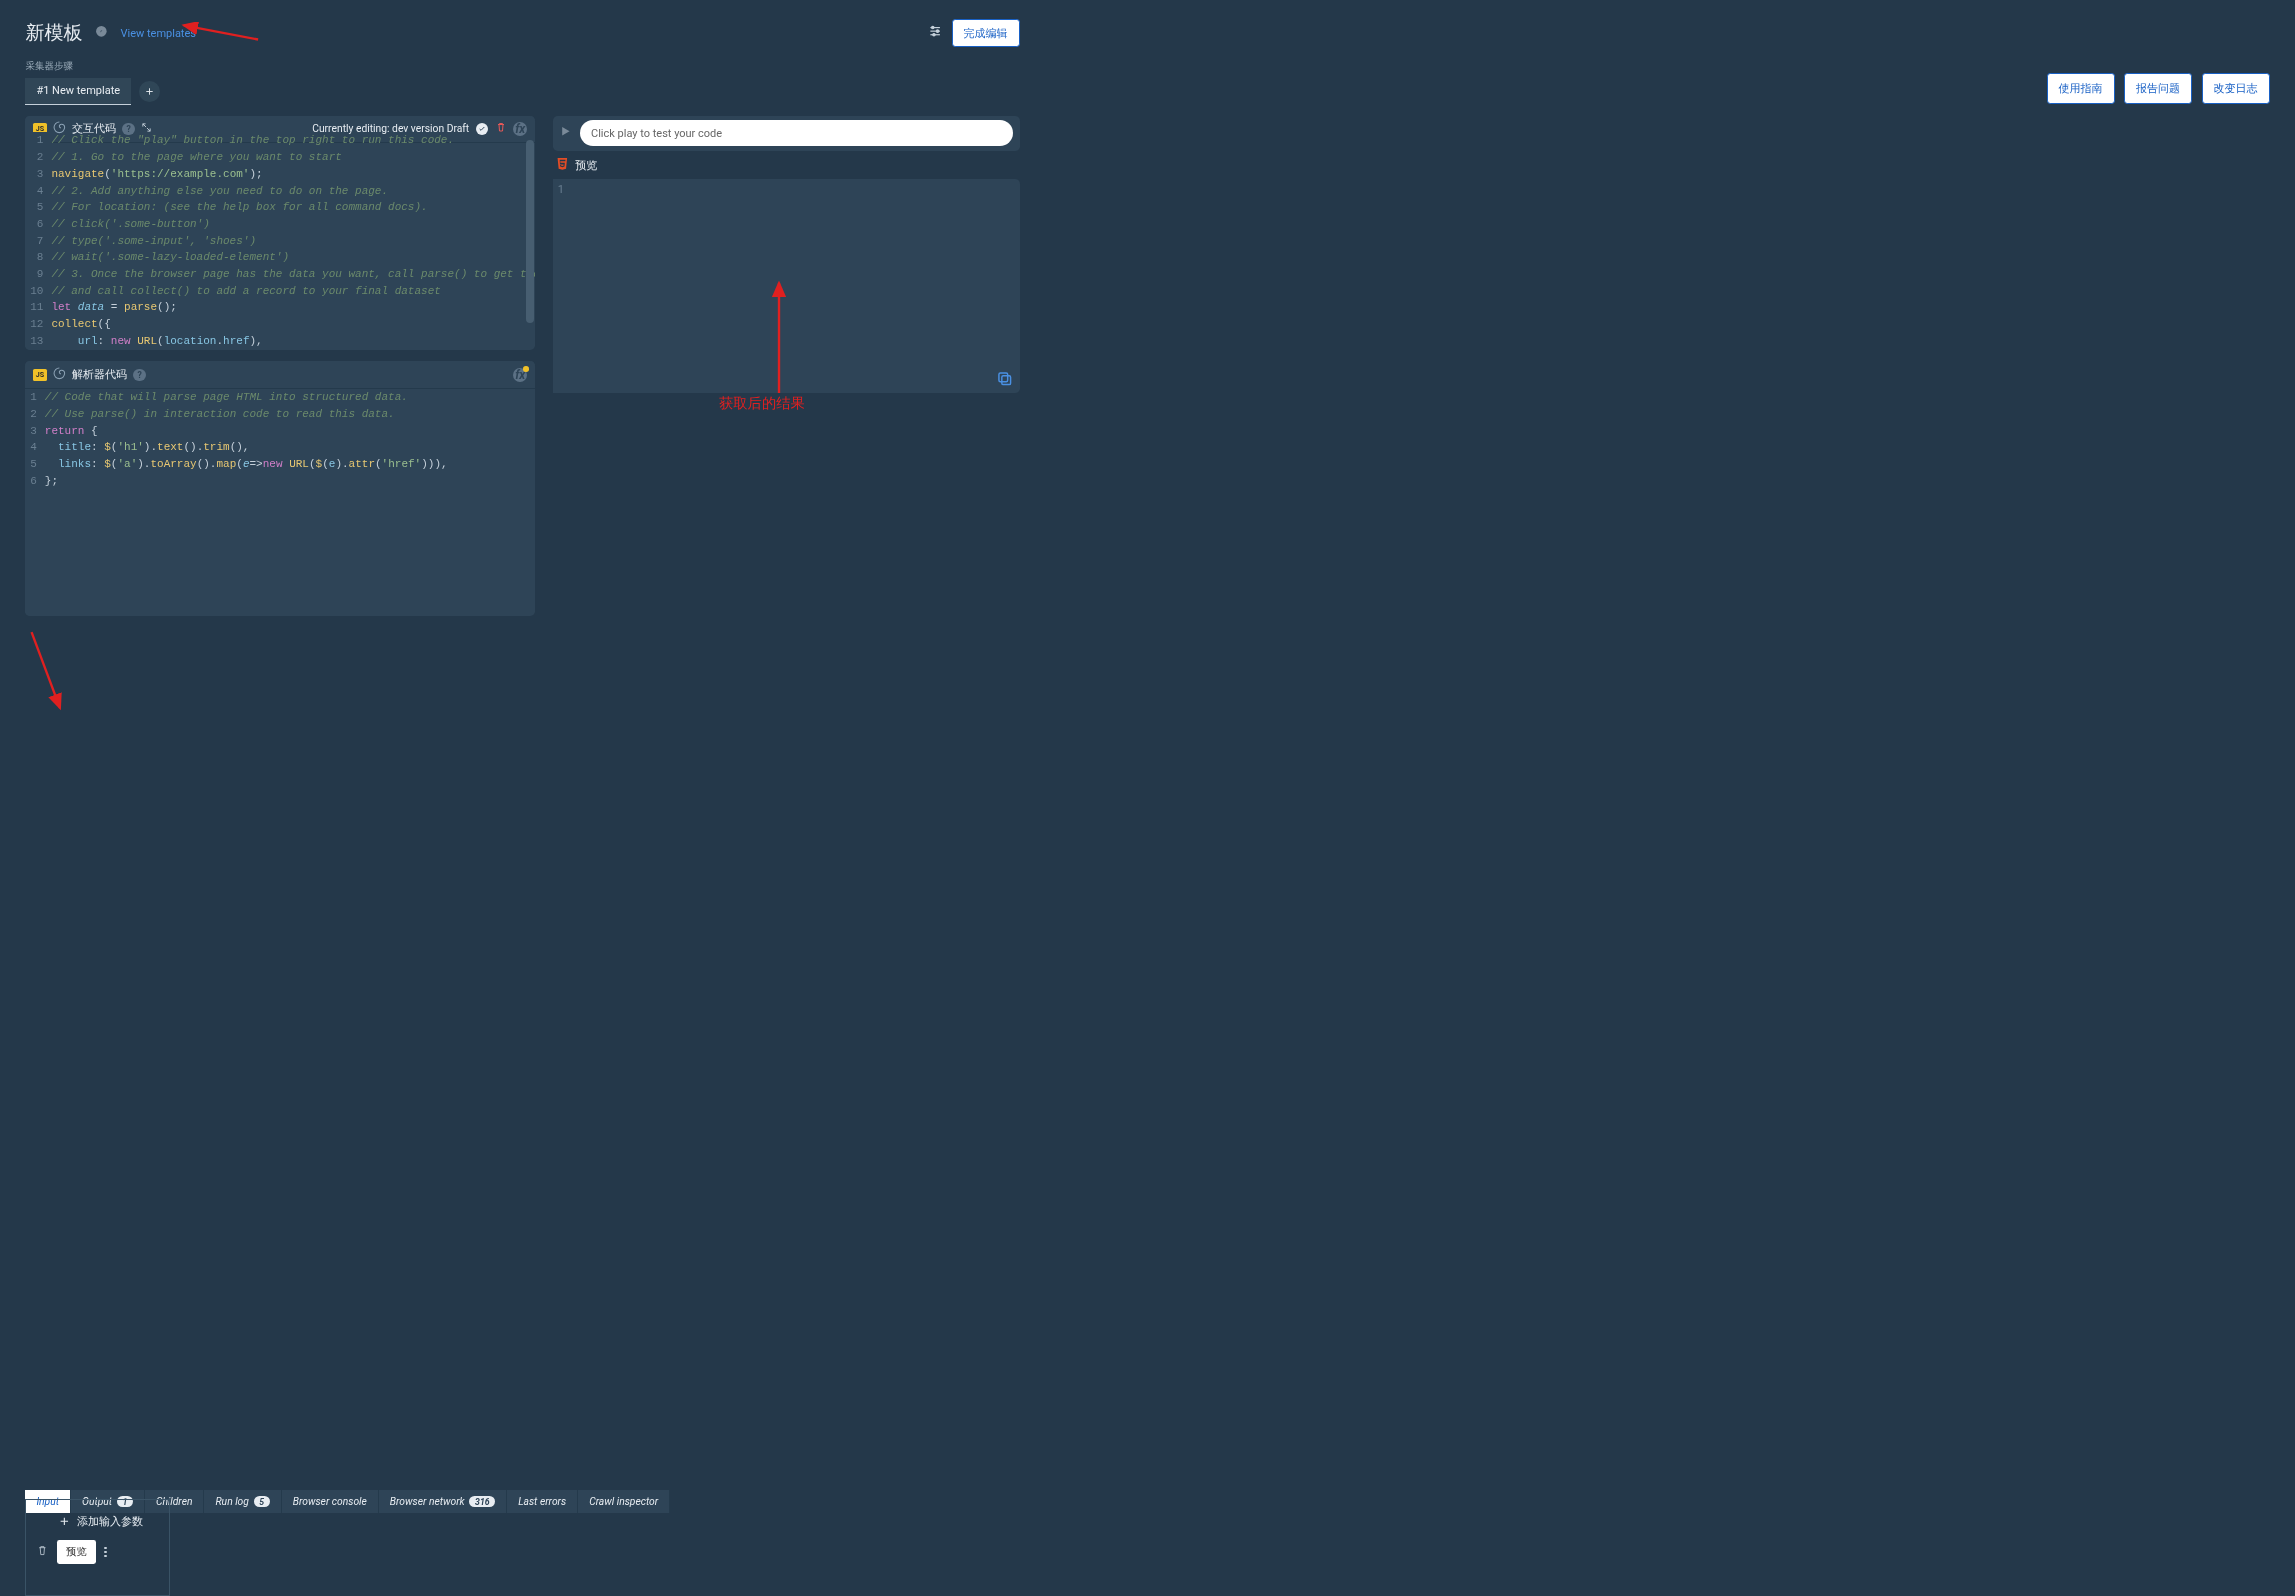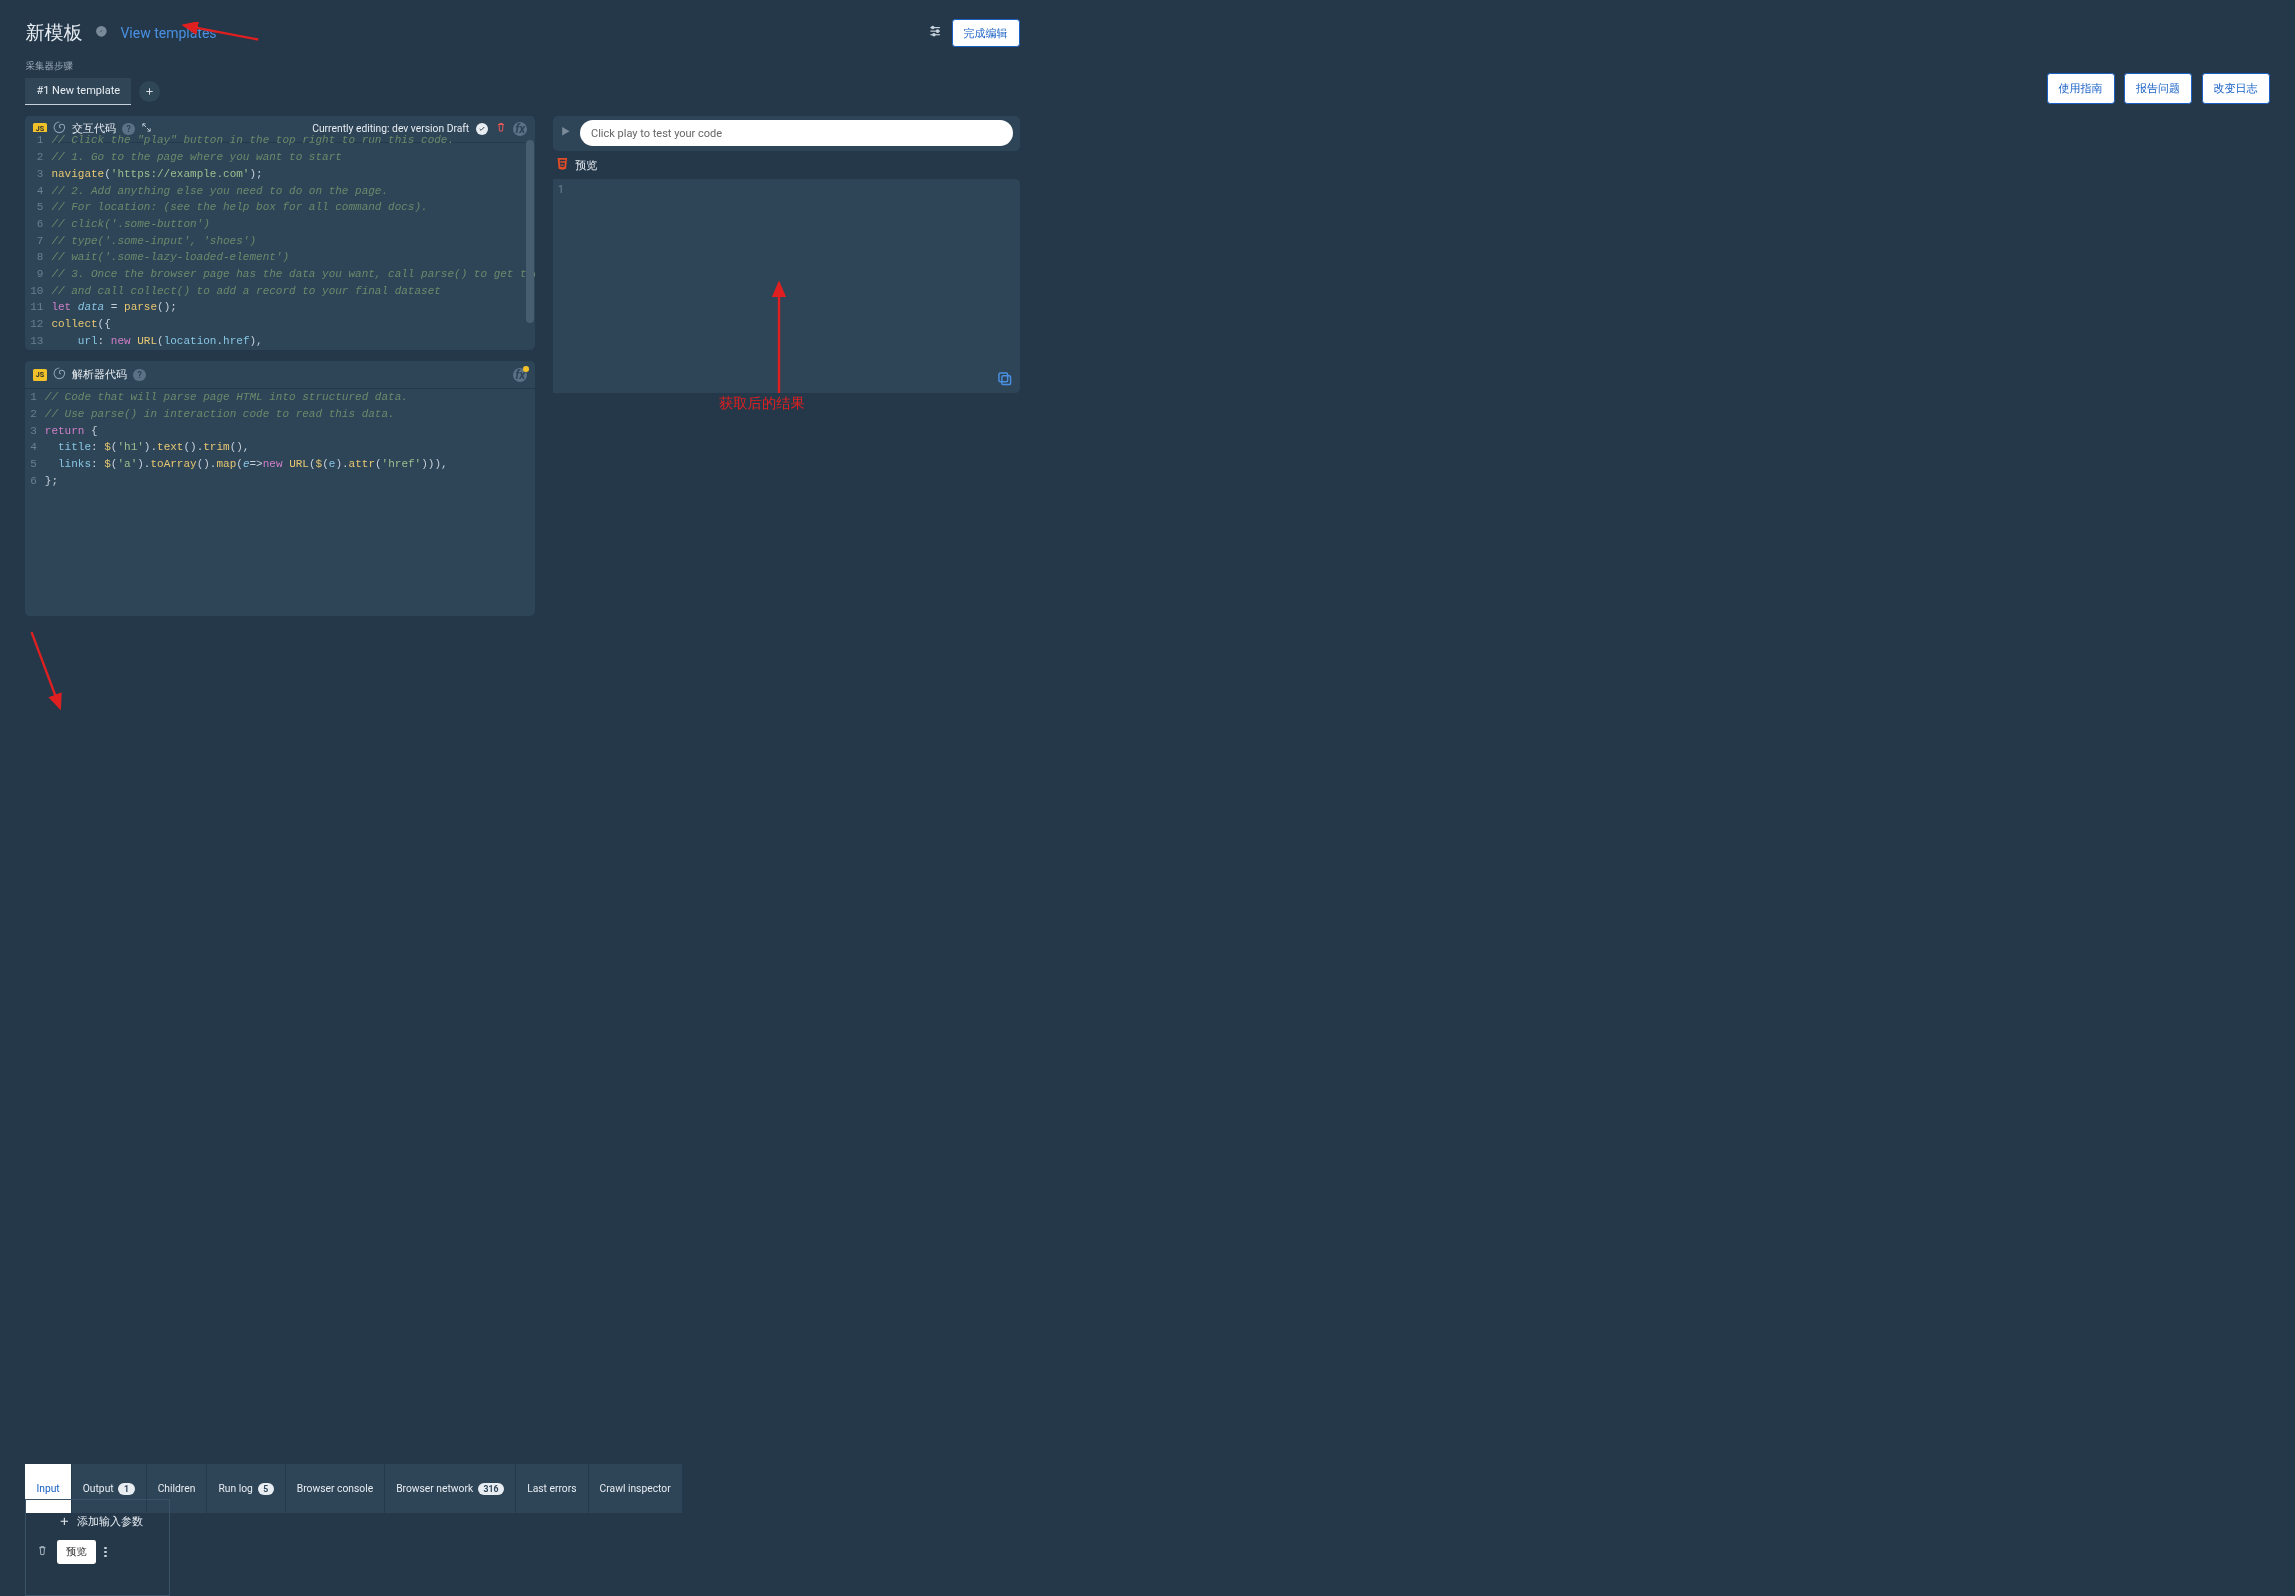--- a/index.html
+++ b/index.html
@@ -16,21 +16,21 @@
 
 .header {
   display: flex;
   align-items: center;
   justify-content: space-between;
   padding: 19px 25.4px 6.4px 25.4px;
 }
 .header-left { display: flex; align-items: center; gap: 12.7px; }
 .page-title { font-size: 19px; color: #e8edf2; font-weight: 400; }
 .compass-icon { width: 12.7px; height: 12.7px; fill: #7a8a99; }
-.view-templates { color: #4a90e2; font-size: 14px; cursor: pointer; }
+.view-templates { color: #4a90e2; font-size: 11px; cursor: pointer; }
 .header-right { display: flex; align-items: center; gap: 9.5px; }
 .settings-icon { width: 14.3px; height: 14.3px; stroke: #c5d0da; fill: none; cursor: pointer; }
 .btn-primary {
   background: #fff;
   color: #1860c5;
   border: 0.8px solid #1860c5;
   padding: 5.6px 11px;
   border-radius: 3.2px;
   font-size: 11px;
   cursor: pointer;
@@ -174,27 +174,28 @@
   width: 17.5px; height: 17.5px; cursor: pointer;
 }
 .copy-icon svg { width: 17.5px; height: 17.5px; fill: #4a90e2; }
 
 
 .tabs-row {
   position: absolute; left: 25.4px; bottom: 83px;
   display: flex; gap: 0;
 }
 .tab {
-  padding: 18px 11px;
+  padding: 5px 11px;
   background: #2e4457;
   color: #e8edf2;
   font-size: 10.3px;
   cursor: pointer;
-  display: flex; align-items: flex-end; gap: 4.8px;
+  display: flex; align-items: center; gap: 4.8px;
   border-right: 0.8px solid #243a4c;
+  font-style: italic;
 }
 .tab.active { background: #fff; color: #1860c5; }
 .tab .badge {
   background: #e8edf2; color: #2e4457; border-radius: 7.1px; padding: 0.8px 5.6px; font-size: 8.7px; font-weight: bold;
 }
 
 
 .input-card {
   position: absolute; left: 25.4px; bottom: 0;
   width: 145px; height: 97px;

